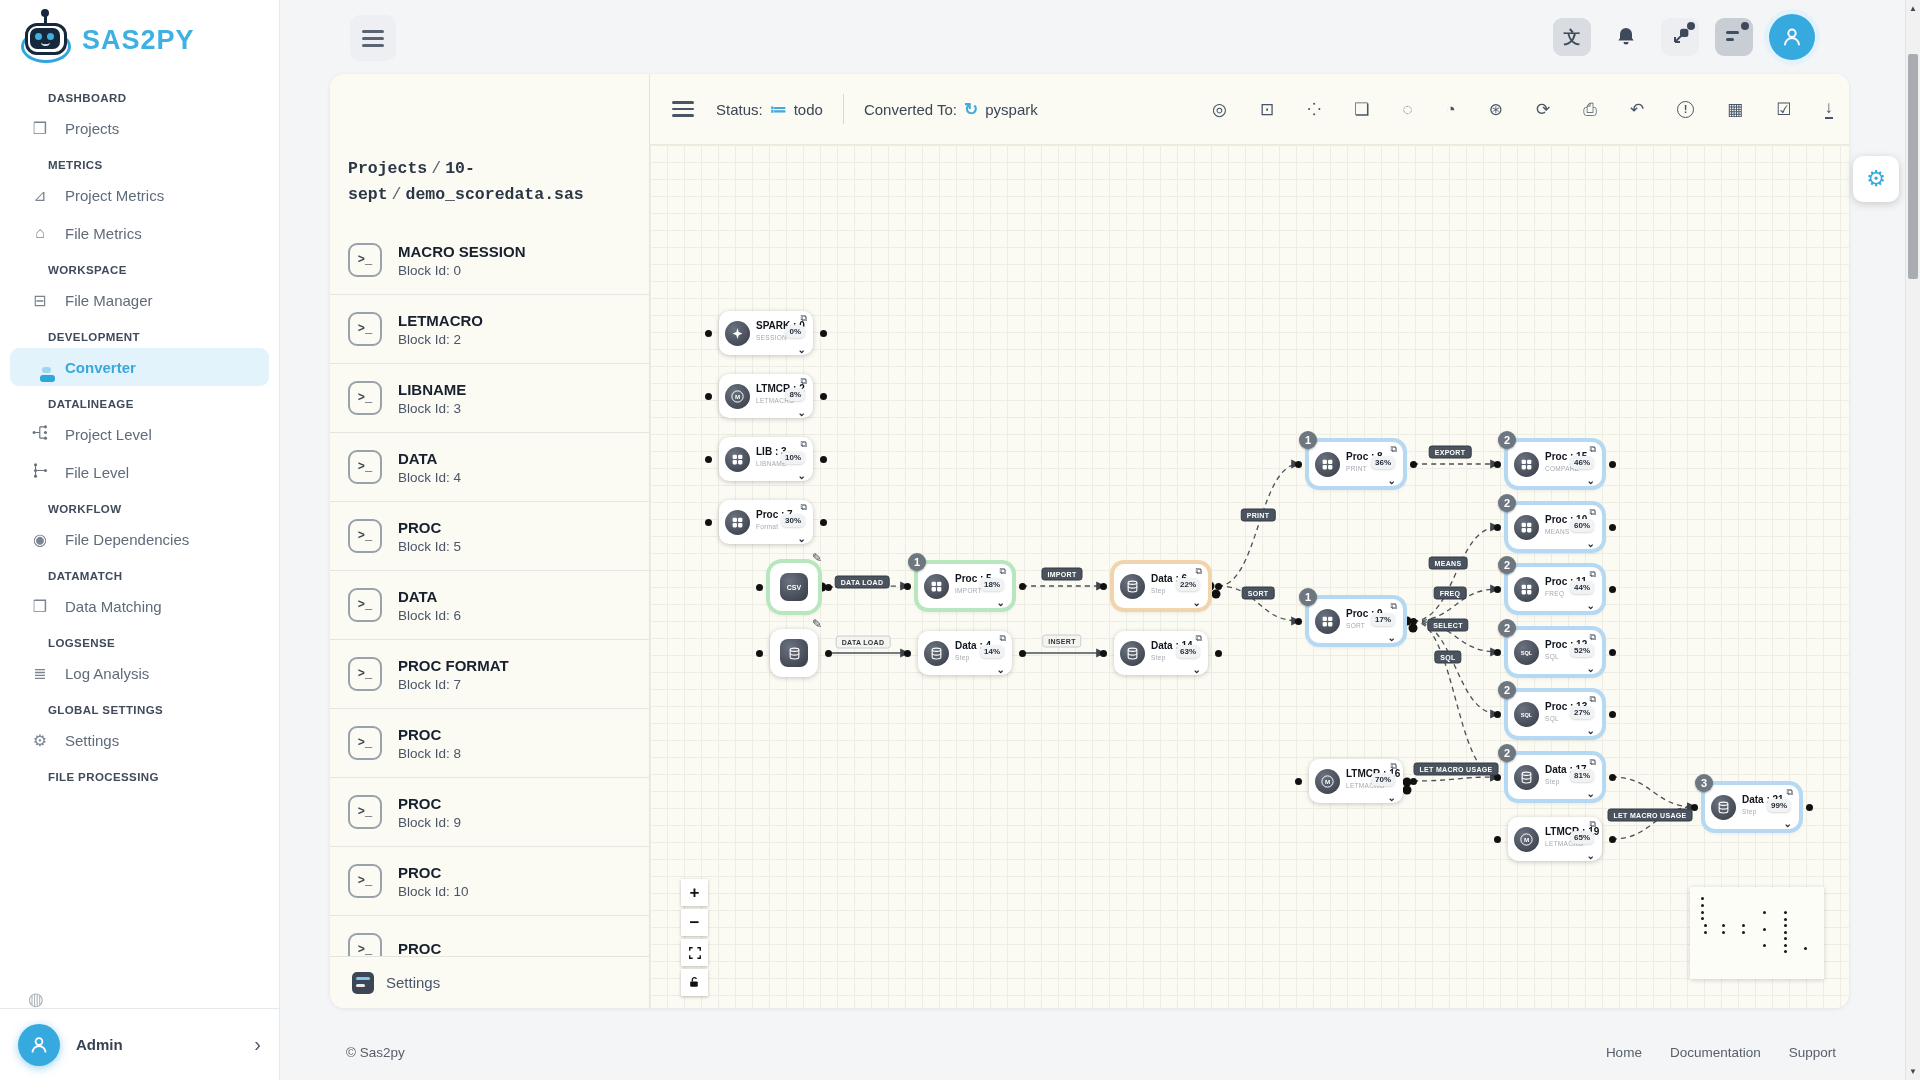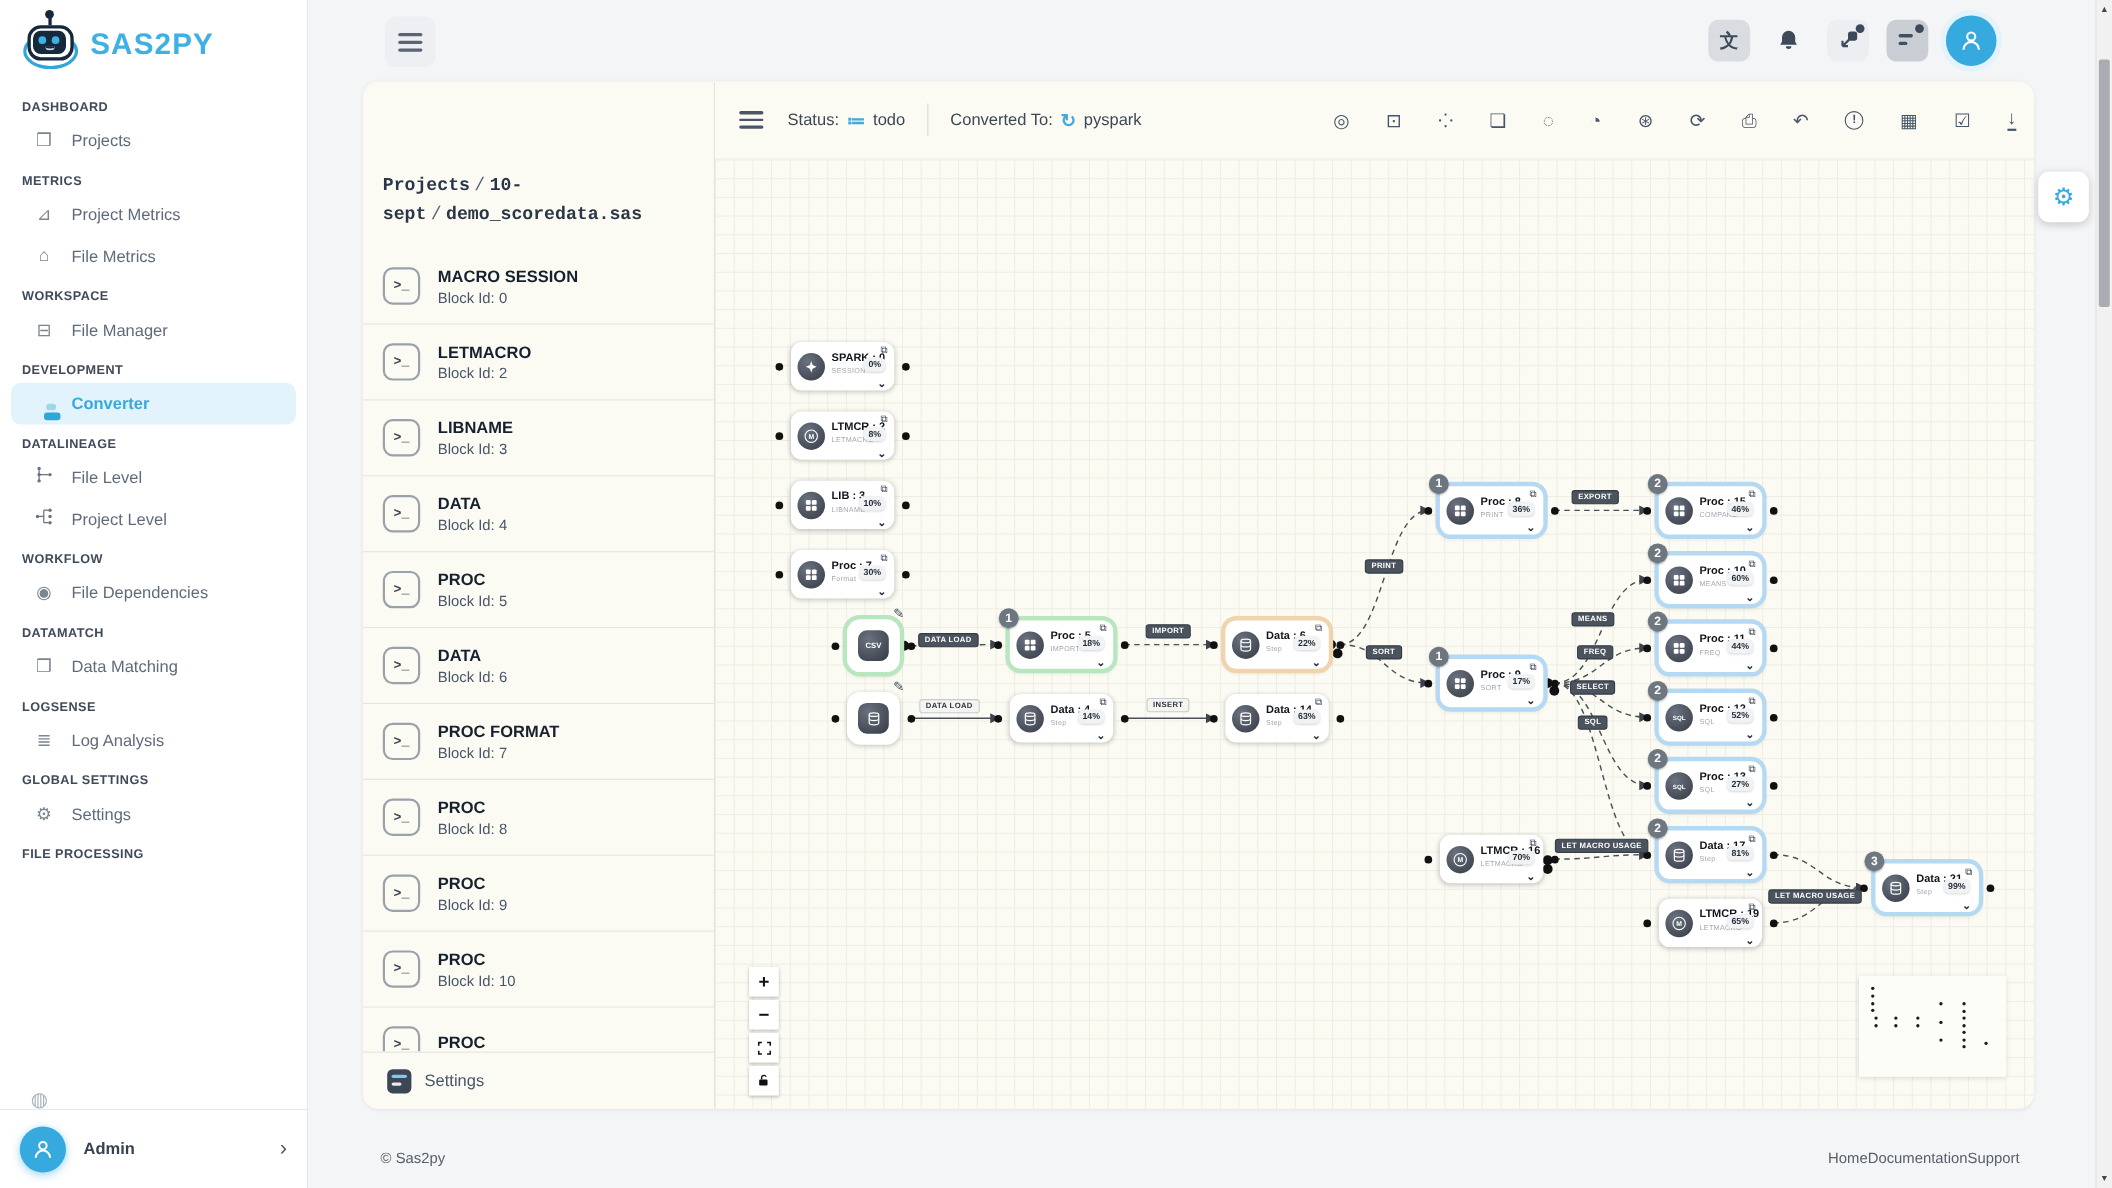--- a/index.html
+++ b/index.html
@@ -12,21 +12,21 @@
   .robot .antenna { position:absolute; left:22px; top:-2px; width:3px; height:9px; background:#16293c; }
   .robot .antenna-dot { position:absolute; left:19px; top:-7px; width:8px; height:8px; border-radius:50%; background:#16293c; }
   .robot .head { position:absolute; left:3px; top:7px; width:42px; height:32px; border:3px solid #16293c; border-radius:12px; background:#fff; }
   .robot .face { position:absolute; left:8px; top:12px; width:30px; height:21px; background:#16293c; border-radius:7px; }
   .robot .eye { position:absolute; top:17px; width:7px; height:7px; border-radius:50%; background:#3fb0e4; }
   .robot .eye.l{ left:13px; } .robot .eye.r{ left:25px; }
   .robot .smile { position:absolute; left:19px; top:26px; width:9px; height:4px; border-bottom:2px solid #cfd8e0; border-radius:0 0 6px 6px; }
   .robot .ring { position:absolute; left:-1px; top:14px; width:50px; height:33px; border:3px solid #2fa6dc; border-top-color:transparent; border-radius:50%; }
   .logo-text { font-size:27px; font-weight:bold; color:#3fb0e4; letter-spacing:1px; }
   .nav { padding:2px 0 0 0; }
-  .nav-section { font-size:11.5px; font-weight:bold; color:#3f4a5a; letter-spacing:.4px; padding:12px 0 5px 20px; }
+  .nav-section { font-size:11.5px; font-weight:bold; color:#3f4a5a; letter-spacing:.4px; padding:12px 0 5px 20px;margin-left:28px; }
   .nav-item { display:flex; align-items:center; gap:15px; height:38px; margin:0 10px 0 10px; padding-left:20px; border-radius:9px; color:#5f6b7a; font-size:15px; cursor:pointer; }
   .nav-item .nicon { width:20px; text-align:center; font-size:16px; color:#7b8592; flex:0 0 20px; }
   .nav-item.active { background:#e2f3fb; color:#38a8dd; }
   .conv-icon { position:relative; width:18px; height:16px; }
   .conv-icon i { position:absolute; display:block; border-radius:3px; }
   .conv-icon i:first-child { left:2px; top:0; width:9px; height:6px; background:#9ed6f0; }
   .conv-icon i:last-child { left:0; top:8px; width:15px; height:7px; background:#2fa6dc; }
   .cut-icon { position:absolute; left:28px; bottom:70px; color:#aab2bb; font-size:18px; }
   .admin-bar { position:absolute; left:0; right:0; bottom:0; height:72px; background:#fff; border-top:1px solid #e6e8ec; display:flex; align-items:center; padding:0 18px; gap:16px; }
   .avatar { width:42px; height:42px; border-radius:50%; background:#36aadf; display:flex; align-items:center; justify-content:center; box-shadow:0 2px 8px rgba(54,170,223,.5); }
@@ -106,21 +106,21 @@
 
   .zoom-ctrls { position:absolute; left:31px; top:805px; z-index:3; display:flex; flex-direction:column; gap:3px; }
   .zbtn { width:27px; height:27px; background:#fff; box-shadow:0 1px 3px rgba(0,0,0,.25); display:flex; align-items:center; justify-content:center; font-size:17px; font-weight:bold; color:#111; cursor:pointer; }
   .minimap { position:absolute; left:1040px; top:813px; width:134px; height:92px; background:#fdfdf8; box-shadow:0 1px 5px rgba(0,0,0,.18); z-index:3; }
   .mdot { position:absolute; width:3px; height:3px; border-radius:50%; background:#1a1a1a; }
 
   .float-gear { position:absolute; left:1853px; top:156px; width:46px; height:46px; background:#fff; border-radius:10px; box-shadow:0 2px 8px rgba(0,0,0,.18); display:flex; align-items:center; justify-content:center; font-size:22px; color:#36aadf; cursor:pointer; z-index:12; }
 
   .footer { position:absolute; left:0; right:0; bottom:0; height:48px; display:flex; align-items:center; justify-content:space-between; padding:0 84px 8px 66px; }
   .footer .copy { font-size:13.5px; color:#57606a; }
-  .footer .links { display:flex; gap:0;align-items:center; }
+  .footer .links { display:flex; gap:28px;align-items:center; }
   .footer .links span { font-size:13.5px; color:#57606a; cursor:pointer; }
 
   .scrollbar { position:absolute; right:0; top:0; bottom:0; width:15px; background:#f1f1f1; border-left:1px solid #e2e2e2; z-index:20; }
   .scrollbar .thumb { position:absolute; left:2px; right:2px; top:54px; height:225px; background:#a9adb2; border-radius:2px; }
   .scrollbar .arr { position:absolute; left:0; right:0; text-align:center; font-size:8px; color:#3c4654; }
 </style>
 </head>
 <body>
 
 <aside class="sidebar">
@@ -158,37 +158,37 @@
         <span>File Manager</span>
       </div>
       <div class="nav-section">DEVELOPMENT</div>
       <div class="nav-item active">
         <span class="nicon"><span class="conv-icon"><i></i><i></i></span></span>
         <span style="font-weight: bold;">Converter</span>
       </div>
       <div class="nav-section">DATALINEAGE</div>
       <div class="nav-item">
         <span class="nicon"><svg width="17" height="17" viewBox="0 0 24 24" fill="#6b7280">
+            <circle cx="3" cy="12" r="2.2"></circle>
+            <circle cx="19" cy="4" r="2.2"></circle>
+            <circle cx="19" cy="12" r="2.2"></circle>
+            <circle cx="19" cy="20" r="2.2"></circle>
+            <path d="M5 12h6M11 4h6M11 20h6M11 4v16" stroke="#6b7280" stroke-width="1.6" fill="none"></path>
+          </svg></span>
+        <span>Project Level</span>
+      </div>
+      <div class="nav-item">
+        <span class="nicon"><svg width="17" height="17" viewBox="0 0 24 24" fill="#6b7280">
             <circle cx="5" cy="4" r="2.2"></circle>
             <circle cx="5" cy="12" r="2.2"></circle>
             <circle cx="5" cy="20" r="2.2"></circle>
             <circle cx="19" cy="12" r="2.2"></circle>
             <path d="M5 4v16M5 12h12" stroke="#6b7280" stroke-width="1.6" fill="none"></path>
           </svg></span>
         <span>File Level</span>
-      </div>
-      <div class="nav-item">
-        <span class="nicon"><svg width="17" height="17" viewBox="0 0 24 24" fill="#6b7280">
-            <circle cx="3" cy="12" r="2.2"></circle>
-            <circle cx="19" cy="4" r="2.2"></circle>
-            <circle cx="19" cy="12" r="2.2"></circle>
-            <circle cx="19" cy="20" r="2.2"></circle>
-            <path d="M5 12h6M11 4h6M11 20h6M11 4v16" stroke="#6b7280" stroke-width="1.6" fill="none"></path>
-          </svg></span>
-        <span>Project Level</span>
       </div>
       <div class="nav-section">WORKFLOW</div>
       <div class="nav-item">
         <span class="nicon">◉</span>
         <span>File Dependencies</span>
       </div>
       <div class="nav-section">DATAMATCH</div>
       <div class="nav-item">
         <span class="nicon">❒</span>
         <span>Data Matching</span>

